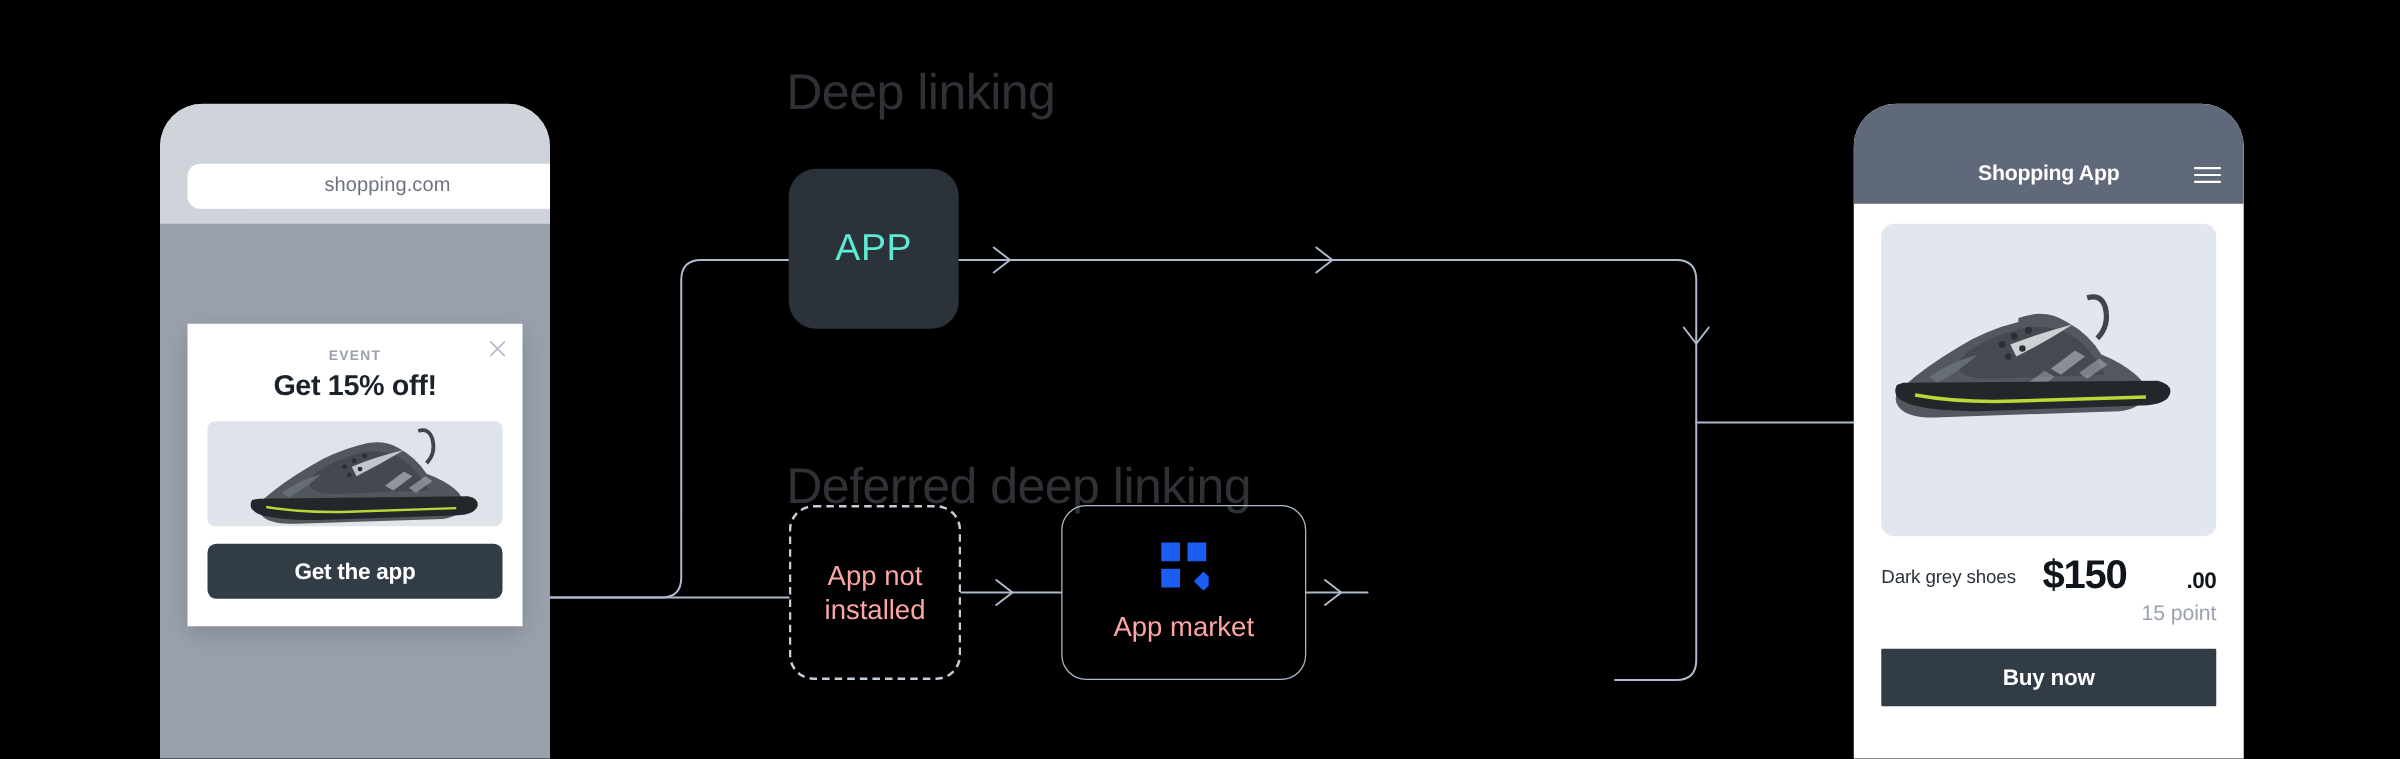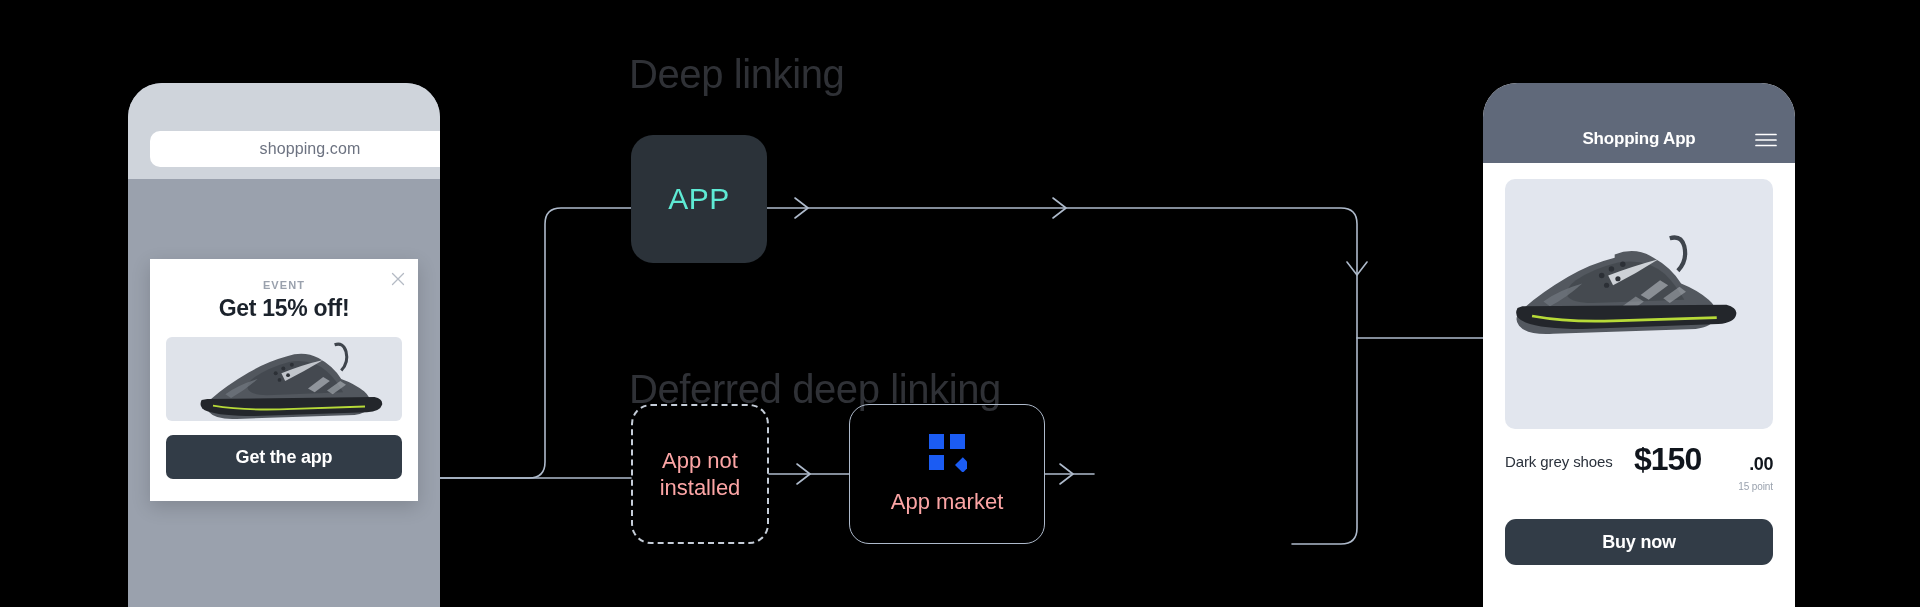--- a/index.html
+++ b/index.html
@@ -287,33 +287,33 @@
   }
   #phone-right .price-cents {
     color: #10151c;
     font-size: 18px;
     font-weight: 700;
     letter-spacing: -0.4px;
     padding-left: 48px;
   }
   #phone-right .points {
     color: #9aa2ae;
-    font-size: 10px;
+    font-size: 17px;
     margin-top: 3px;
     letter-spacing: -0.1px;
   }
   #phone-right .buy-btn {
     position: absolute;
     left: 22px;
     top: 436px;
     width: 268px;
     height: 46px;
     background: #323c47;
     border: none;
-    border-radius: 11px;
+    border-radius: 1px;
     color: #ffffff;
     font-size: 18px;
     font-weight: 700;
     font-family: "Liberation Sans", sans-serif;
     letter-spacing: -0.2px;
     cursor: pointer;
   }
 </style>
 </head>
 <body>

